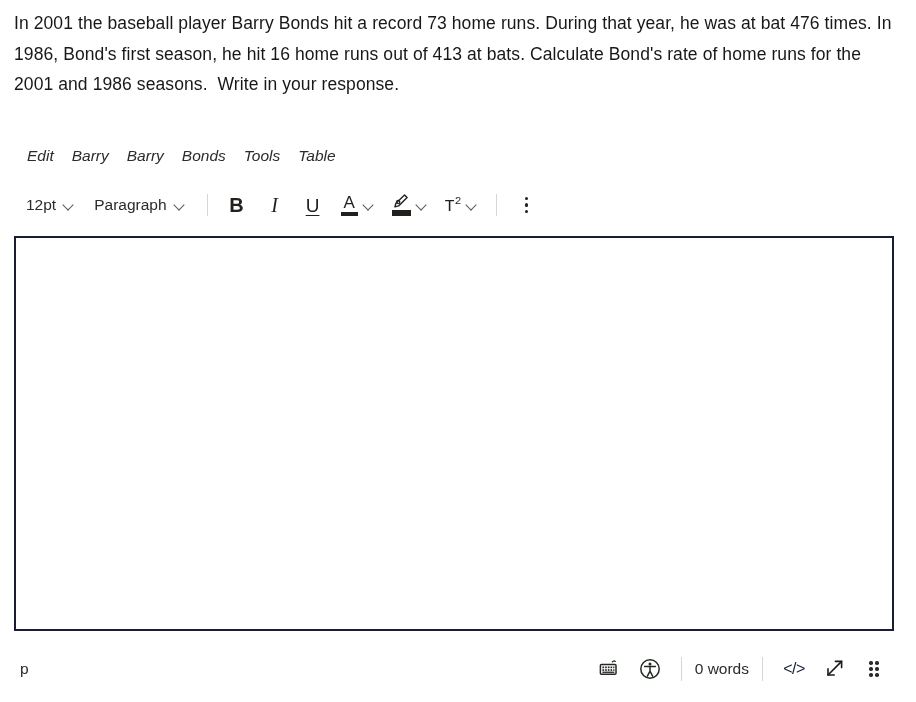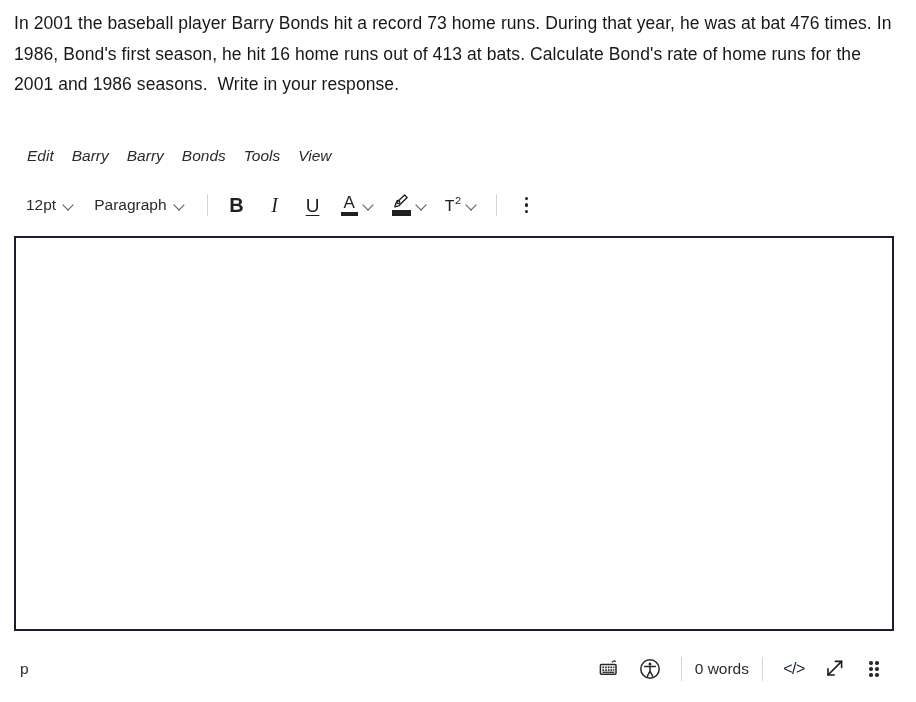--- a/index.html
+++ b/index.html
@@ -248,21 +248,21 @@
 <div class="page">
 
   <div class="prompt">In 2001 the baseball player Barry Bonds hit a record 73 home runs. During that year, he was at bat 476 times. In 1986, Bond's first season, he hit 16 home runs out of 413 at bats. Calculate Bond's rate of home runs for the 2001 and 1986 seasons.  Write in your response.</div>
 
   <div class="menubar">
     <div class="menu-item">Edit</div>
     <div class="menu-item">Barry</div>
     <div class="menu-item">Barry</div>
     <div class="menu-item">Bonds</div>
     <div class="menu-item">Tools</div>
-    <div class="menu-item">View</div>
+    <div class="menu-item">Table</div>
   </div>
 
   <div class="toolbar">
 
     <div class="tb-select">
       <span>12pt</span>
       <span class="chev"></span>
     </div>
 
     <div class="tb-select">

